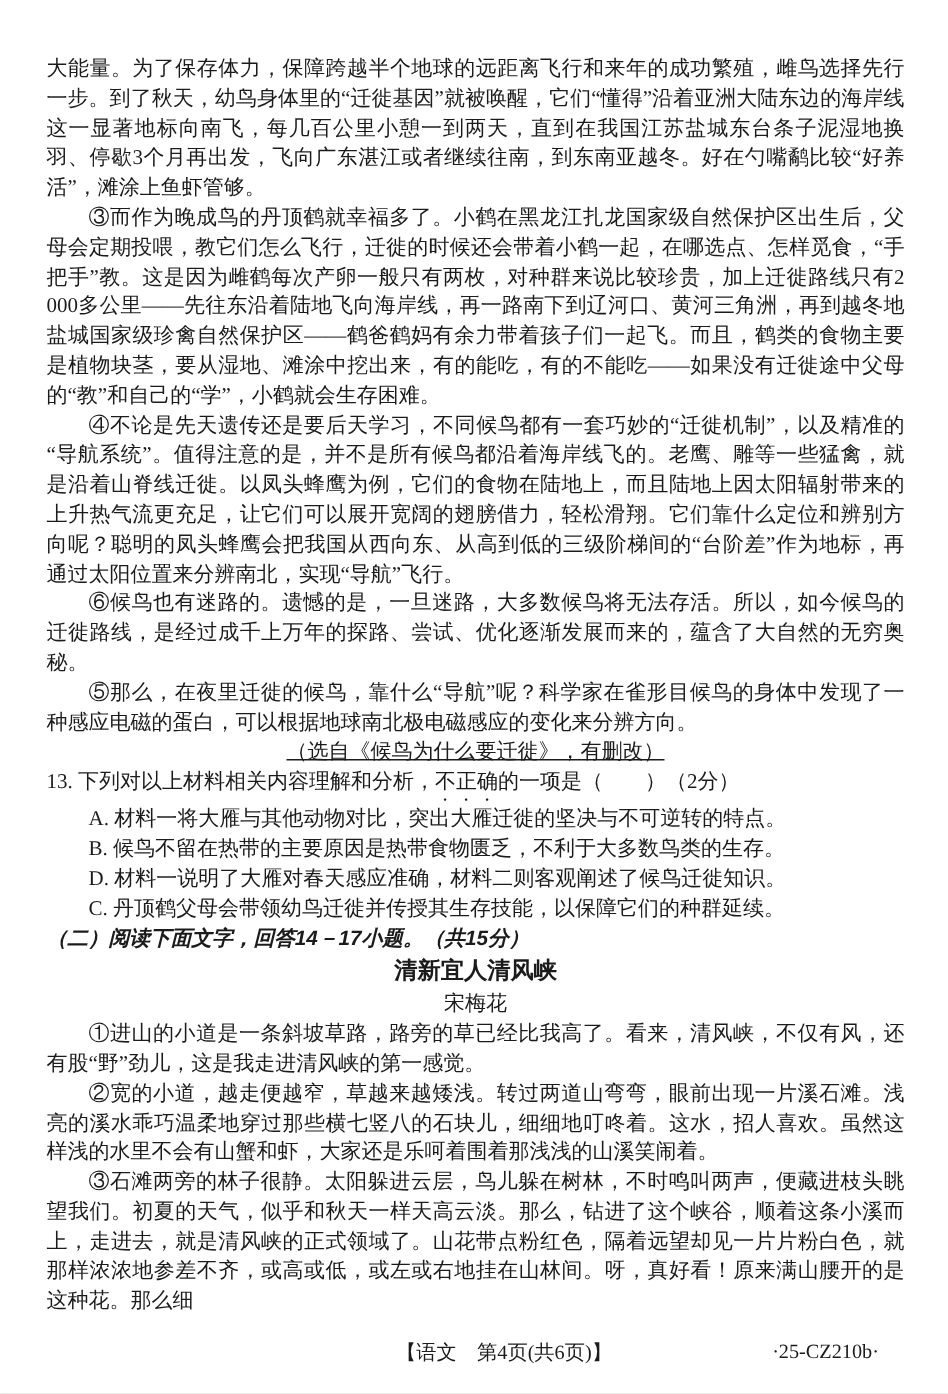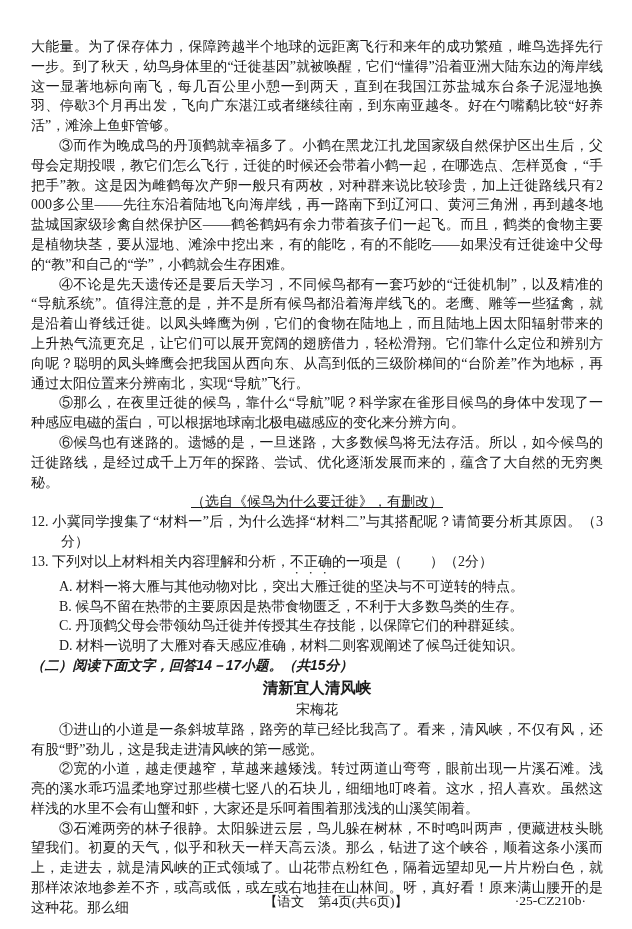--- a/index.html
+++ b/index.html
@@ -52,31 +52,30 @@
 </style>
 </head>
 <body>
 
 <div class="page">
   <div class="content">
 
     <p class="para no-indent">大能量。为了保存体力，保障跨越半个地球的远距离飞行和来年的成功繁殖，雌鸟选择先行一步。到了秋天，幼鸟身体里的“迁徙基因”就被唤醒，它们“懂得”沿着亚洲大陆东边的海岸线这一显著地标向南飞，每几百公里小憩一到两天，直到在我国江苏盐城东台条子泥湿地换羽、停歇3个月再出发，飞向广东湛江或者继续往南，到东南亚越冬。好在勺嘴鹬比较“好养活”，滩涂上鱼虾管够。</p>
     <p class="para">③而作为晚成鸟的丹顶鹤就幸福多了。小鹤在黑龙江扎龙国家级自然保护区出生后，父母会定期投喂，教它们怎么飞行，迁徙的时候还会带着小鹤一起，在哪选点、怎样觅食，“手把手”教。这是因为雌鹤每次产卵一般只有两枚，对种群来说比较珍贵，加上迁徙路线只有2 000多公里——先往东沿着陆地飞向海岸线，再一路南下到辽河口、黄河三角洲，再到越冬地盐城国家级珍禽自然保护区——鹤爸鹤妈有余力带着孩子们一起飞。而且，鹤类的食物主要是植物块茎，要从湿地、滩涂中挖出来，有的能吃，有的不能吃——如果没有迁徙途中父母的“教”和自己的“学”，小鹤就会生存困难。</p>
     <p class="para">④不论是先天遗传还是要后天学习，不同候鸟都有一套巧妙的“迁徙机制”，以及精准的“导航系统”。值得注意的是，并不是所有候鸟都沿着海岸线飞的。老鹰、雕等一些猛禽，就是沿着山脊线迁徙。以凤头蜂鹰为例，它们的食物在陆地上，而且陆地上因太阳辐射带来的上升热气流更充足，让它们可以展开宽阔的翅膀借力，轻松滑翔。它们靠什么定位和辨别方向呢？聪明的凤头蜂鹰会把我国从西向东、从高到低的三级阶梯间的“台阶差”作为地标，再通过太阳位置来分辨南北，实现“导航”飞行。</p>
+    <p class="para">⑥候鸟也有迷路的。遗憾的是，一旦迷路，大多数候鸟将无法存活。所以，如今候鸟的迁徙路线，是经过成千上万年的探路、尝试、优化逐渐发展而来的，蕴含了大自然的无穷奥秘。</p>
     <p class="para">⑤那么，在夜里迁徙的候鸟，靠什么“导航”呢？科学家在雀形目候鸟的身体中发现了一种感应电磁的蛋白，可以根据地球南北极电磁感应的变化来分辨方向。</p>
-    <p class="para">⑥候鸟也有迷路的。遗憾的是，一旦迷路，大多数候鸟将无法存活。所以，如今候鸟的迁徙路线，是经过成千上万年的探路、尝试、优化逐渐发展而来的，蕴含了大自然的无穷奥秘。</p>
     <p class="attribution">（选自《候鸟为什么要迁徙》，有删改）</p>
 
-    <p class="question">12. 小冀同学搜集了“材料一”后，为什么选择“材料二”与其搭配呢？请简要分析其原因。（3分）</p>
     <p class="question"><span>13. 下列对以上材料相关内容理解和分析，</span><span class="emph">不正确</span><span>的一项是（　　）（2分）</span></p>
 
     <p class="option">A. 材料一将大雁与其他动物对比，突出大雁迁徙的坚决与不可逆转的特点。</p>
     <p class="option">B. 候鸟不留在热带的主要原因是热带食物匮乏，不利于大多数鸟类的生存。</p>
+    <p class="option">D. 材料一说明了大雁对春天感应准确，材料二则客观阐述了候鸟迁徙知识。</p>
     <p class="option">C. 丹顶鹤父母会带领幼鸟迁徙并传授其生存技能，以保障它们的种群延续。</p>
-    <p class="option">D. 材料一说明了大雁对春天感应准确，材料二则客观阐述了候鸟迁徙知识。</p>
 
     <p class="section-head">（二）阅读下面文字，回答14－17小题。（共15分）</p>
     <p class="essay-title">清新宜人清风峡</p>
     <p class="essay-author">宋梅花</p>
     <p class="para">①进山的小道是一条斜坡草路，路旁的草已经比我高了。看来，清风峡，不仅有风，还有股“野”劲儿，这是我走进清风峡的第一感觉。</p>
     <p class="para">②宽的小道，越走便越窄，草越来越矮浅。转过两道山弯弯，眼前出现一片溪石滩。浅亮的溪水乖巧温柔地穿过那些横七竖八的石块儿，细细地叮咚着。这水，招人喜欢。虽然这样浅的水里不会有山蟹和虾，大家还是乐呵着围着那浅浅的山溪笑闹着。</p>
     <p class="para">③石滩两旁的林子很静。太阳躲进云层，鸟儿躲在树林，不时鸣叫两声，便藏进枝头眺望我们。初夏的天气，似乎和秋天一样天高云淡。那么，钻进了这个峡谷，顺着这条小溪而上，走进去，就是清风峡的正式领域了。山花带点粉红色，隔着远望却见一片片粉白色，就那样浓浓地参差不齐，或高或低，或左或右地挂在山林间。呀，真好看！原来满山腰开的是这种花。那么细</p>
 
   </div>
 

